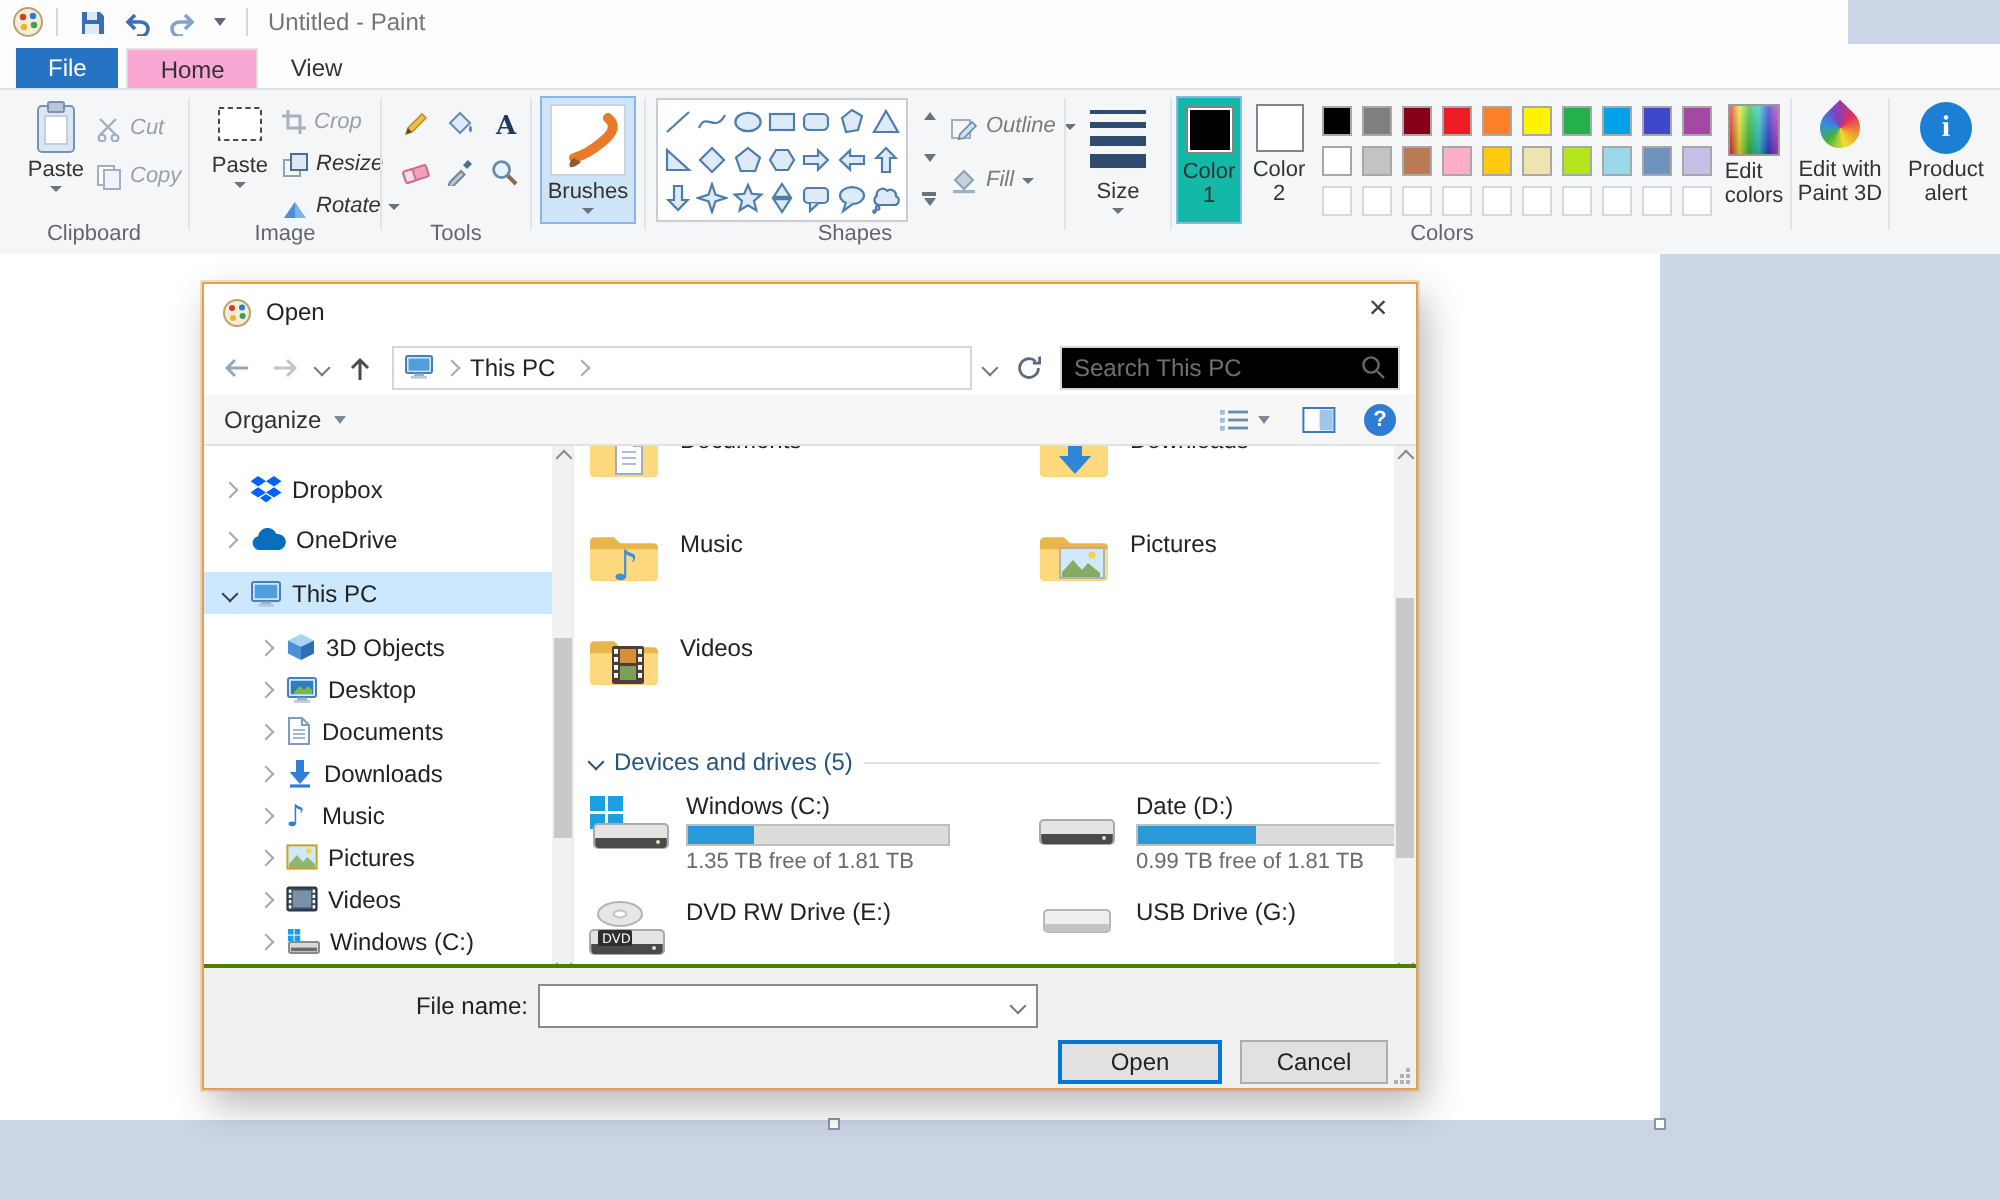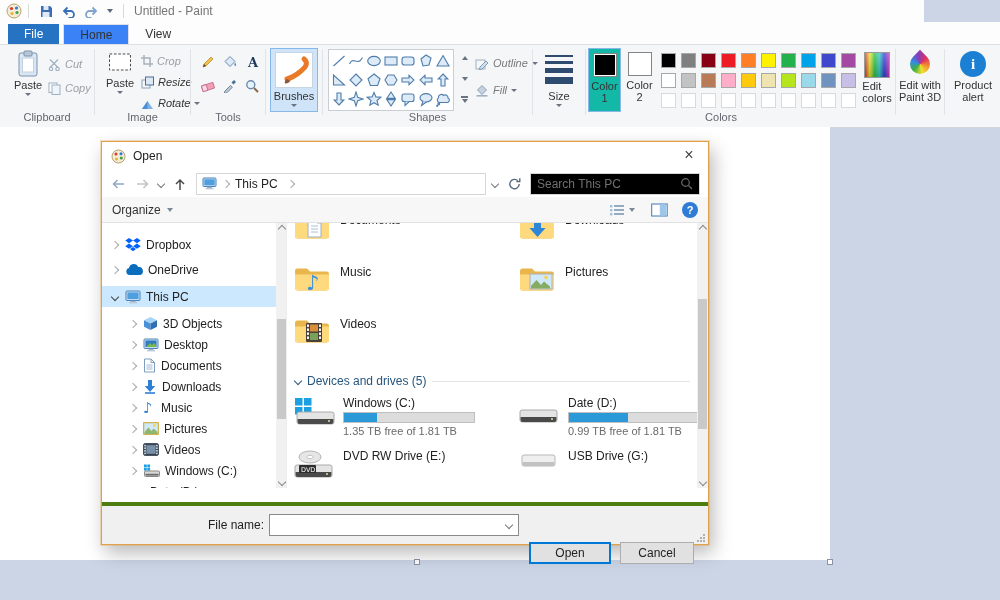--- a/index.html
+++ b/index.html
@@ -9,21 +9,21 @@
   
   .titlebar{position:absolute;left:0;top:0;width:924px;height:22px;background:#fdfdfd;display:flex;align-items:center;padding-left:6px;box-sizing:border-box;}
   .titlebar .sep{width:1px;height:14px;background:#d8d8d8;margin:0 6px;}
   .qat{background:none;border:none;padding:1px 4px;display:flex;align-items:center;cursor:default;}
   .title-text{color:#757575;margin-left:4px;}
   .caret{width:0;height:0;border-left:3.5px solid transparent;border-right:3.5px solid transparent;border-top:4px solid #5a6a7a;display:inline-block;}
   
   .tabbar{position:absolute;left:0;top:22px;width:1000px;height:23px;background:#fdfdfd;display:flex;align-items:flex-end;padding-left:8px;box-sizing:border-box;border-bottom:1px solid #dde1e6;}
   .tab{padding:3px 16px;height:20px;box-sizing:border-box;color:#333;}
   .tab.file{background:#2673c4;color:#fff;margin-right:4px;}
-  .tab.active{background:#3b82f6;border:1px solid #dde1e6;border-bottom:none;}
+  .tab.active{background:#f9a8d4;border:1px solid #dde1e6;border-bottom:none;}
   
   .ribbon{position:absolute;left:0;top:45px;width:1000px;height:82px;background:#f5f6f7;border-bottom:1px solid #d2d7dc;}
   .rsep{position:absolute;top:4px;width:1px;height:66px;background:#e0e3e7;}
   .rlabel{position:absolute;top:66px;width:100%;text-align:center;font-size:11px;color:#63676d;}
   .rgroup{position:absolute;top:0;height:82px;}
   .bigbtn{position:absolute;display:flex;flex-direction:column;align-items:center;cursor:default;}
   .biglabel{font-size:11px;color:#333;margin-top:2px;}
   .smallbtn{display:flex;align-items:center;gap:4px;font-size:11px;color:#333;height:20px;font-style:italic;}
   .smallbtn.disabled{color:#9aa0a6;}
   .chevsm{width:0;height:0;border-left:3px solid transparent;border-right:3px solid transparent;border-top:3.5px solid #6a7380;margin-top:2px;}
@@ -68,21 +68,21 @@
   .filesinner{position:absolute;left:6px;top:-14px;right:14px;}
   .tilegrid{display:grid;grid-template-columns:225px 225px;}
   .ftile{display:flex;height:52px;align-items:flex-start;gap:7px;padding-top:2px;box-sizing:border-box;}
   .ftile .lbl{padding-top:2px;}
   .grouphdr{display:flex;align-items:center;gap:6px;color:#26557e;margin:9px 0 6px 2px;}
   .grouphdr .rule{flex:1;height:1px;background:#e3e3e3;margin-right:4px;}
   .dtile{display:flex;height:53px;gap:8px;padding-top:2px;box-sizing:border-box;}
   .dtile .bar{width:132px;height:11px;background:#dcdcdc;border:1px solid #bfbfbf;margin:2px 0;box-sizing:border-box;}
   .dtile .fill{height:100%;background:#2b99d8;}
   .dtile .cap{font-size:11px;color:#6a6a6a;}
-  .dlg-footer{position:absolute;left:0;bottom:0;width:100%;height:42px;background:#f0f0f0;border-top:4px solid #4d7c0f;box-sizing:border-box;}
+  .dlg-footer{position:absolute;left:0;bottom:0;width:100%;height:62px;background:#f0f0f0;border-top:2px solid #4d7c0f;box-sizing:border-box;}
   .combo{position:absolute;height:22px;background:#fff;border:1px solid #8a8a8a;box-sizing:border-box;display:flex;align-items:center;}
   .combo .dd{position:absolute;right:6px;}
   .btn{position:absolute;height:22px;background:#e1e1e1;border:1px solid #adadad;box-sizing:border-box;display:flex;align-items:center;justify-content:center;}
   .btn.default{border:2px solid #0078d7;}
   .grip{position:absolute;right:2px;bottom:2px;width:10px;height:10px;}
   .ic{display:inline-flex;align-items:center;justify-content:center;}
 </style>
 </head>
 <body>
 

